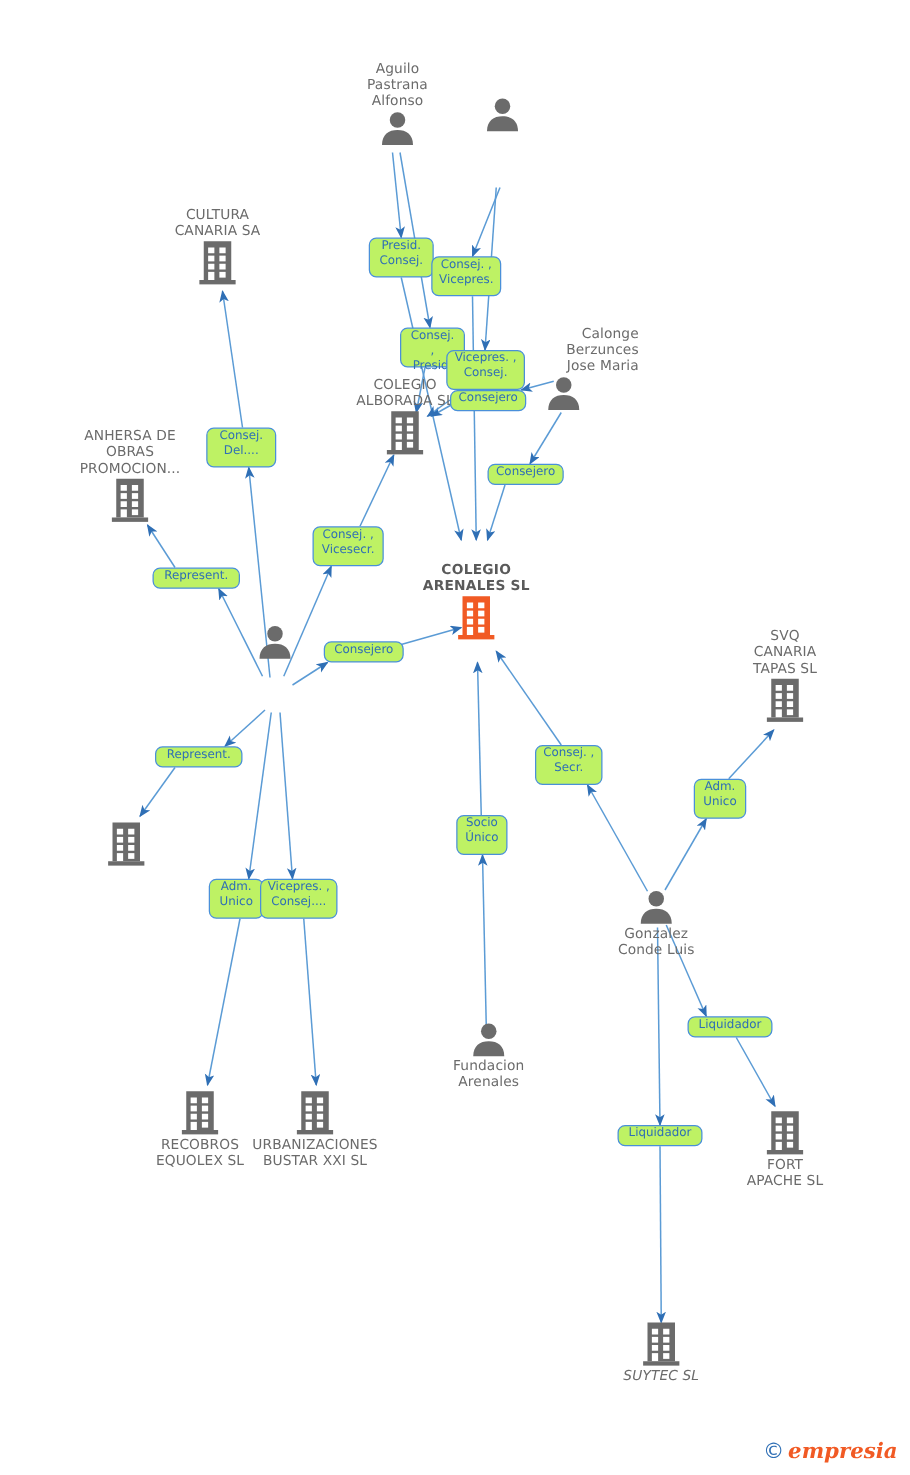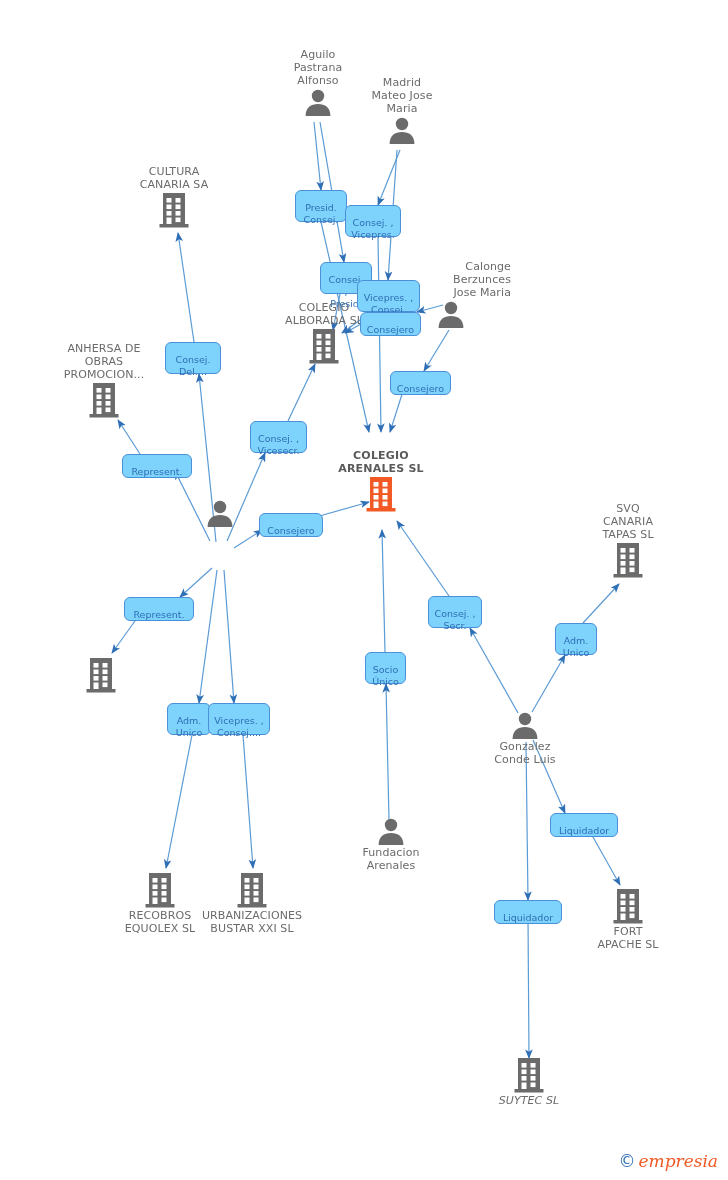--- a/index.html
+++ b/index.html
@@ -17,39 +17,39 @@
     white-space:pre-line;letter-spacing:.1px;
   }
   .node.highlight .cap{color:#5a5a5a;font-weight:bold;letter-spacing:.2px;}
   .ico{display:block;margin:0 auto;}
 
   
   .lbl{
     position:absolute;
     border:1px solid #4a90d9;
     border-radius:6px;
-    background:#7dd3fc;
+    background:#bef264;
     color:#2f6fb5;
     font-size:9.5px;
     line-height:12px;
-    padding:11px 5px;
+    padding:0 5px;
     text-align:center;
     white-space:pre-line;
     box-sizing:border-box;
   }
 
   
   #watermark{
     position:absolute;right:10px;bottom:10px;
     display:flex;align-items:center;gap:3px;
   }
   #watermark .cmark{color:#2f6fb5;font-size:17px;line-height:17px;}
   #watermark .wname{
     color:#f15a24;font-family:"DejaVu Serif","Liberation Serif",serif;
-    font-style:italic;font-size:17px;line-height:17px;
+    font-style:italic;font-size:17px;line-height:17px;font-weight:bold;
   }
 </style>
 </head>
 <body>
 
 <div id="stage">
 
   <svg id="edges" viewBox="0 0 728 1180" xmlns="http://www.w3.org/2000/svg">
     <defs>
       <marker id="ah" markerWidth="9" markerHeight="9" refX="7.2" refY="3.2" orient="auto" markerUnits="strokeWidth">
@@ -120,23 +120,20 @@
 Pastrana
 Alfonso</div>
         <div>
           <svg class="ico" width="30" height="30" viewBox="0 0 30 30">
             <circle cx="15" cy="9" r="6.2" fill="#6b6b6b"></circle>
             <path d="M2.6,29 C2.6,20.6 7.9,17 15,17 C22.1,17 27.4,20.6 27.4,29 Z" fill="#6b6b6b"></path>
           </svg>
         </div>
       </div>
       <div class="node" style="width: 120px; left: 342px; top: 76px;">
-        <div class="cap">Madrid
-Mateo Jose
-Maria</div>
         <div>
           <svg class="ico" width="30" height="30" viewBox="0 0 30 30">
             <circle cx="15" cy="9" r="6.2" fill="#6b6b6b"></circle>
             <path d="M2.6,29 C2.6,20.6 7.9,17 15,17 C22.1,17 27.4,20.6 27.4,29 Z" fill="#6b6b6b"></path>
           </svg>
         </div>
       </div>
       <div class="node" style="width: 120px; left: 391px; top: 260px; text-align: right;">
         <div class="cap">Calonge
 Berzunces

